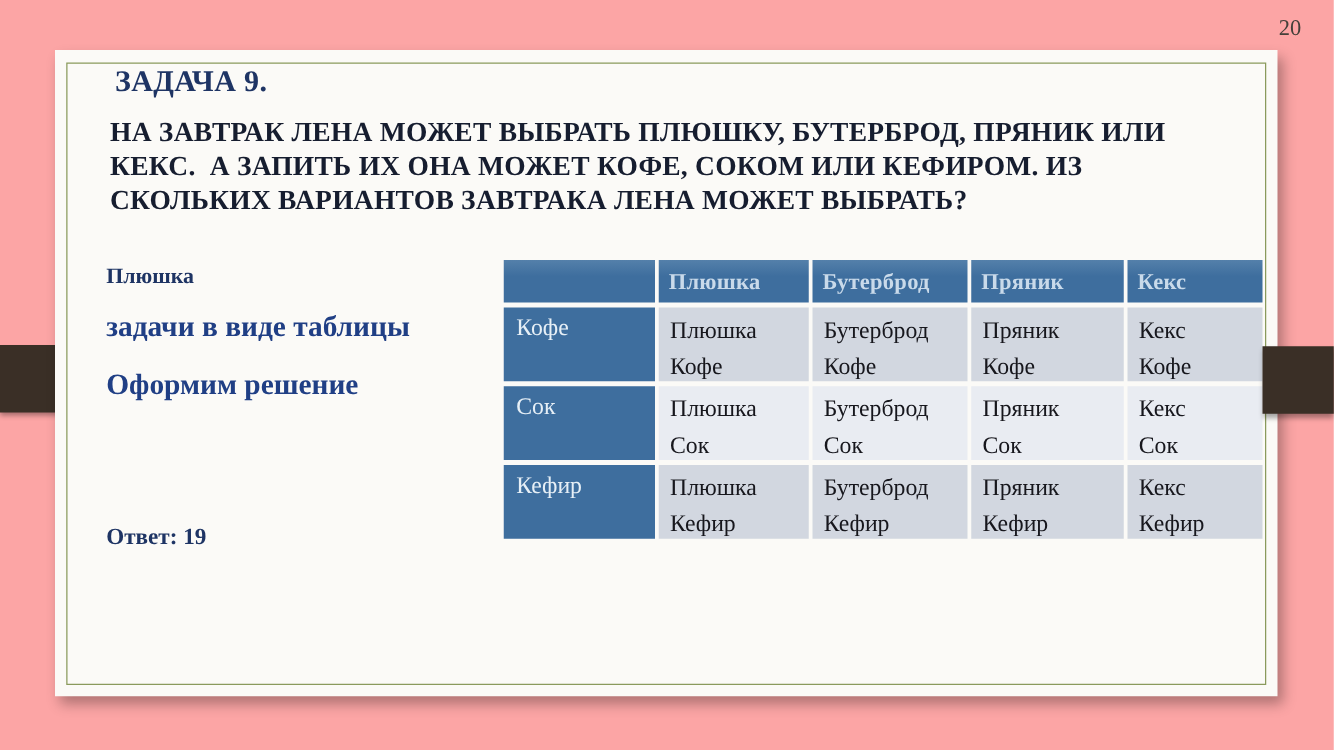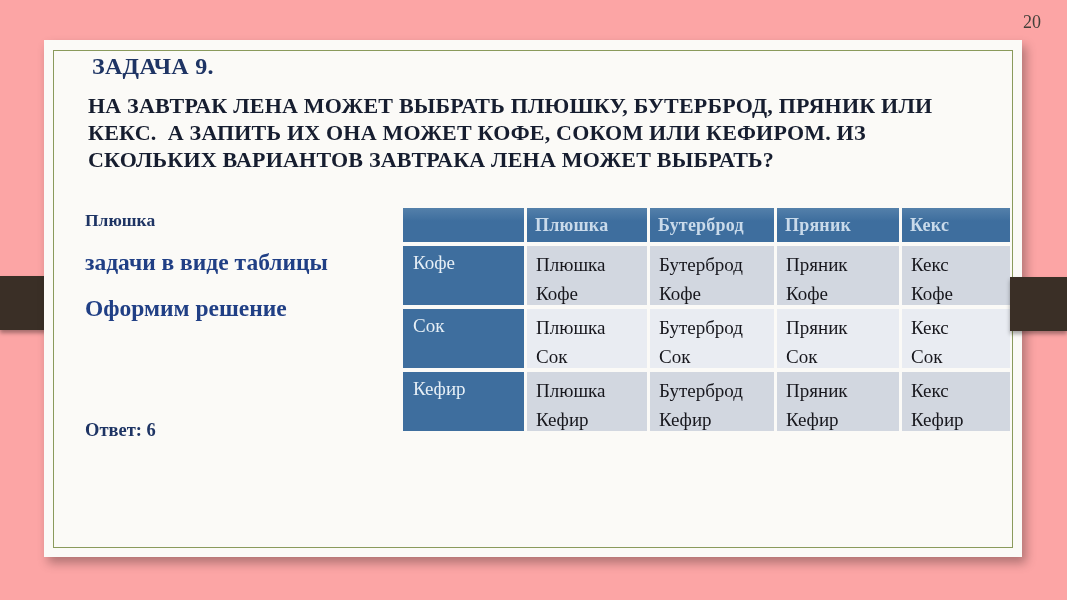--- a/index.html
+++ b/index.html
@@ -105,21 +105,21 @@
     <div class="problem">НА ЗАВТРАК ЛЕНА МОЖЕТ ВЫБРАТЬ ПЛЮШКУ, БУТЕРБРОД, ПРЯНИК ИЛИ КЕКС.  А ЗАПИТЬ ИХ ОНА МОЖЕТ КОФЕ, СОКОМ ИЛИ КЕФИРОМ. ИЗ СКОЛЬКИХ ВАРИАНТОВ ЗАВТРАКА ЛЕНА МОЖЕТ ВЫБРАТЬ?</div>
 
     <div class="solution-label">Плюшка</div>
 
     <div class="solution-heading">
       <div>задачи в виде таблицы</div>
       <div>Оформим решение</div>
     </div>
 
 
-    <div class="answer">Ответ: 6</div>
+    <div class="answer">Ответ: 19</div>
 
     <div class="combo-table">
 
       <div class="cell col-head"></div>
       <div class="cell col-head">Плюшка</div>
       <div class="cell col-head">Бутерброд</div>
       <div class="cell col-head">Пряник</div>
       <div class="cell col-head">Кекс</div>
 
       <div class="cell row-head row-a">Кофе</div>

